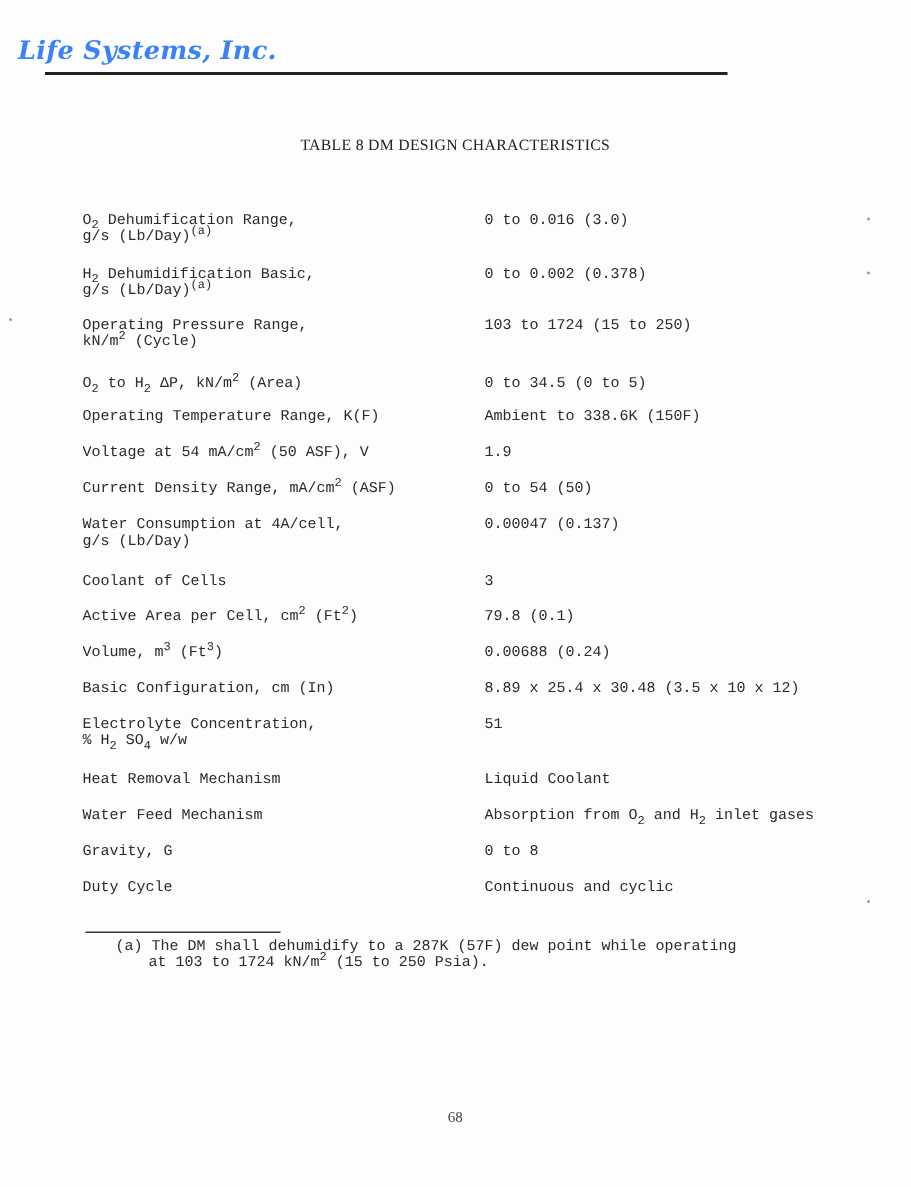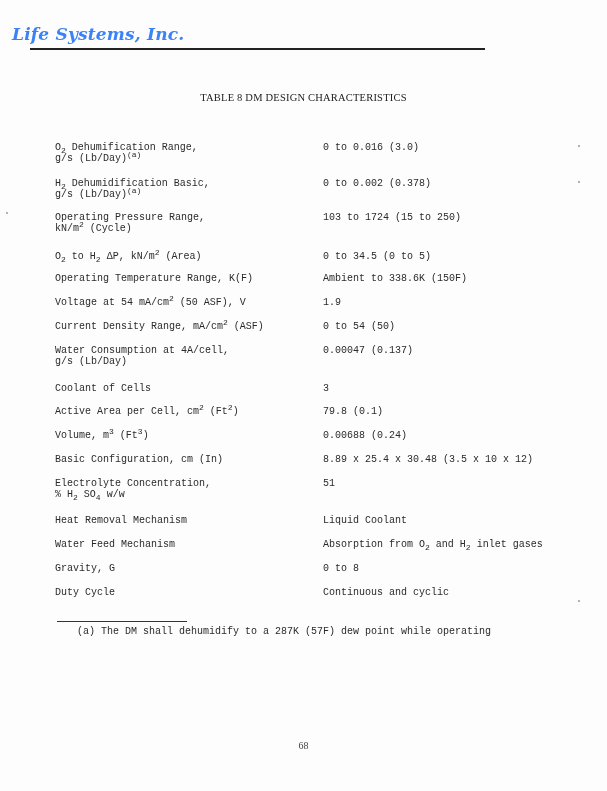--- a/index.html
+++ b/index.html
@@ -150,20 +150,21 @@
   </div>
 
   <div class="row mono" style="top:587px">
     <div class="label">Duty Cycle</div>
     <div class="value">Continuous and cyclic</div>
   </div>
 
   <div class="fn-rule"></div>
   <div class="footnote mono">
     <span>(a) The DM shall dehumidify to a 287K (57F) dew point while operating</span><br>
+    <span class="fn-indent"><span>at 103 to 1724 kN/m</span><sup>2</sup><span> (15 to 250 Psia).</span></span>
   </div>
 
   <div class="pagenum">68</div>
 
   <div class="speck" style="left:578px;top:145px"></div>
   <div class="speck" style="left:578px;top:181px"></div>
   <div class="speck" style="left:6px;top:212px"></div>
   <div class="speck" style="left:578px;top:600px"></div>
 </div>
 

